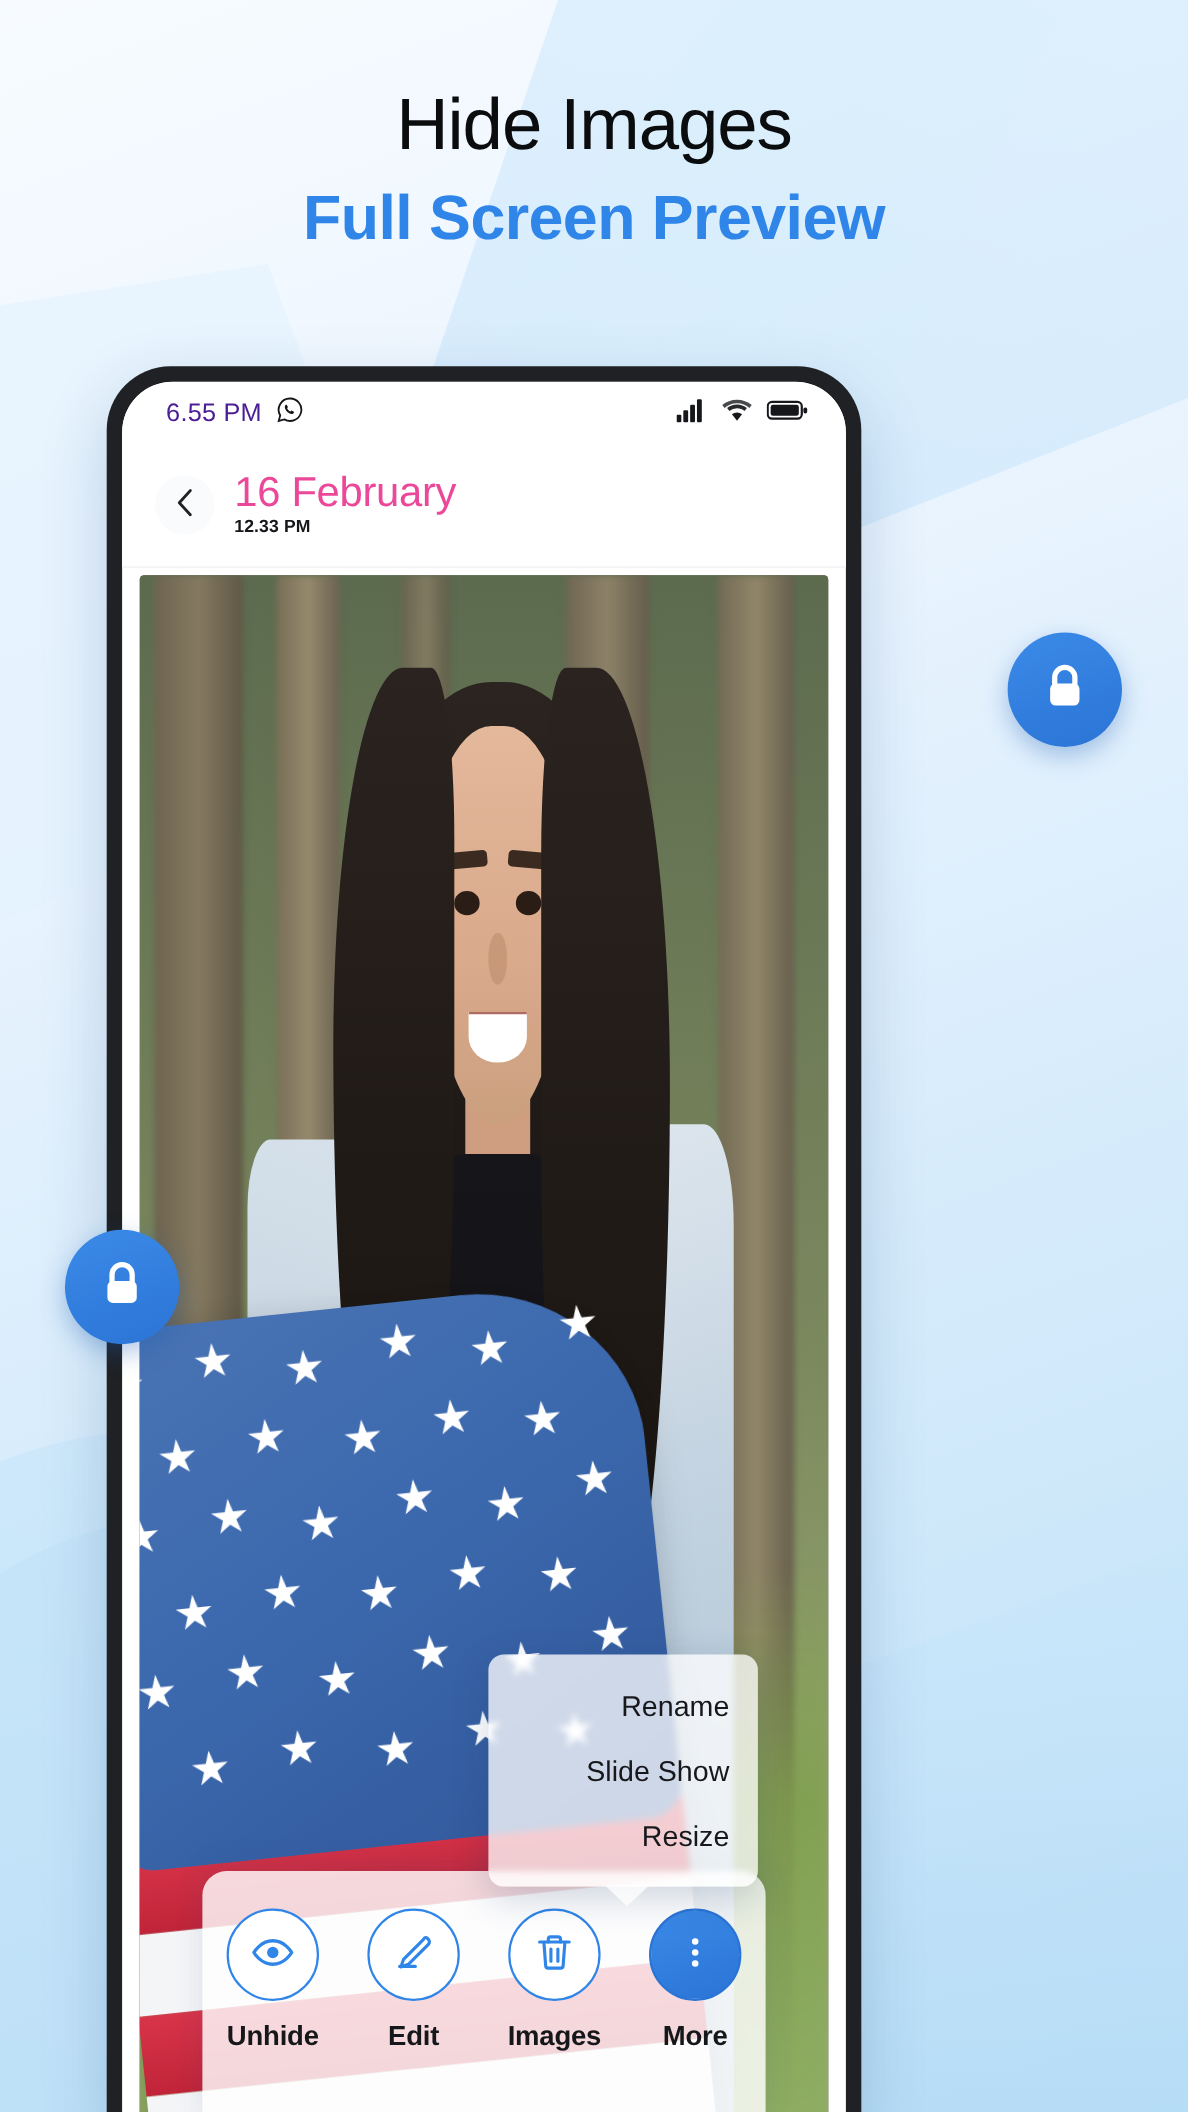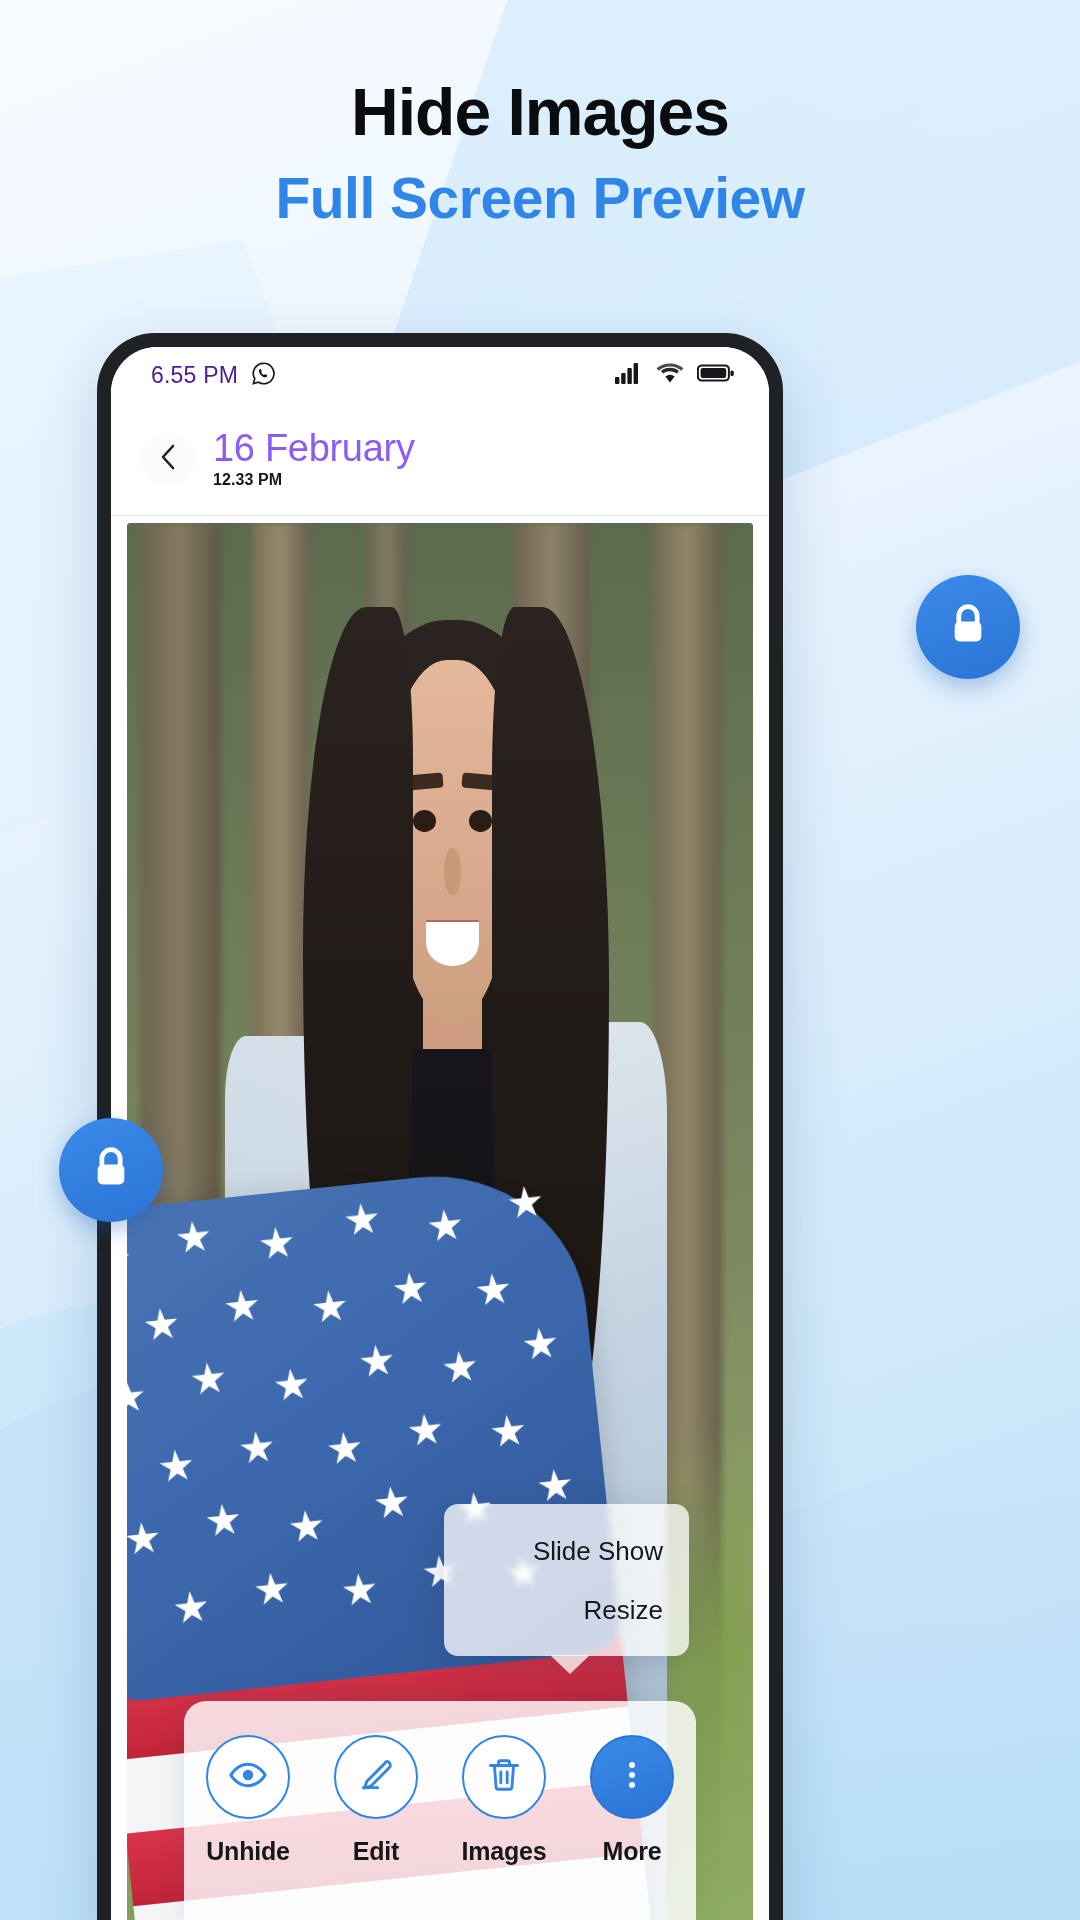--- a/index.html
+++ b/index.html
@@ -49,21 +49,21 @@
   .sh6 {
     bottom:0; right:-120px; width:700px; height:560px;
     background:linear-gradient(180deg,#cbe8fb 0%, #a9d6f4 100%);
     clip-path:polygon(0% 46%, 100% 0%, 100% 100%, 0% 100%);
     opacity:.42;
   }
 
   
   #headline { position:absolute; top:78px; left:0; right:0; z-index:6; text-align:center; }
   #headline .t1 {
-    font-size:66px; font-weight:700; color:#0b0c0e; letter-spacing:-1px; line-height:1.05;
+    font-size:66px; font-weight:400; color:#0b0c0e; letter-spacing:-1px; line-height:1.05;
   }
   #headline .t2 {
     font-size:57px; font-weight:700; color:#2f85e8; letter-spacing:-0.5px;
     line-height:1.05; margin-top:22px;
   }
 
   
   #phone {
     position:absolute; left:97px; top:333px; width:686px; height:1600px; z-index:5;
     background:#1f2124;
@@ -91,21 +91,21 @@
   
   #appheader {
     height:113px; background:#fff; display:flex; align-items:center;
     padding-left:30px; border-bottom:1px solid #eceef1; position:relative; z-index:4;
   }
   #backbtn {
     width:54px; height:54px; border-radius:50%; background:#fafbfc;
     display:flex; align-items:center; justify-content:center; flex:none;
   }
   .hdr-text { margin-left:18px; }
-  .hdr-date { font-size:38px; color:#8b5cf6; font-weight:500; line-height:1.05; letter-spacing:-.3px; }
+  .hdr-date { font-size:38px; color:#ec4899; font-weight:500; line-height:1.05; letter-spacing:-.3px; }
   .hdr-time { font-size:16px; color:#15171a; font-weight:600; margin-top:3px; letter-spacing:.1px; }
 
   
   #photoarea {
     position:absolute; left:16px; right:16px; top:176px; bottom:0;
     border-radius:4px; overflow:hidden; background:#46523f;
   }
   .ph-layer { position:absolute; inset:0; }
 
   
@@ -416,20 +416,21 @@
             <div class="star" style="left:30%; top:77%"></div>
             <div class="star" style="left:47%; top:79%"></div>
             <div class="star" style="left:63%; top:77%"></div>
             <div class="star" style="left:79%; top:79%"></div>
           </div>
         </div>
       </div>
     </div>
 
     <div id="ctxmenu">
+      <div class="mi">Rename</div>
       <div class="mi">Slide Show</div>
       <div class="mi">Resize</div>
       <div class="tail"></div>
     </div>
 
     <div id="toolbar">
 
 
       <div class="tb-item">
         <div class="tb-circle">

